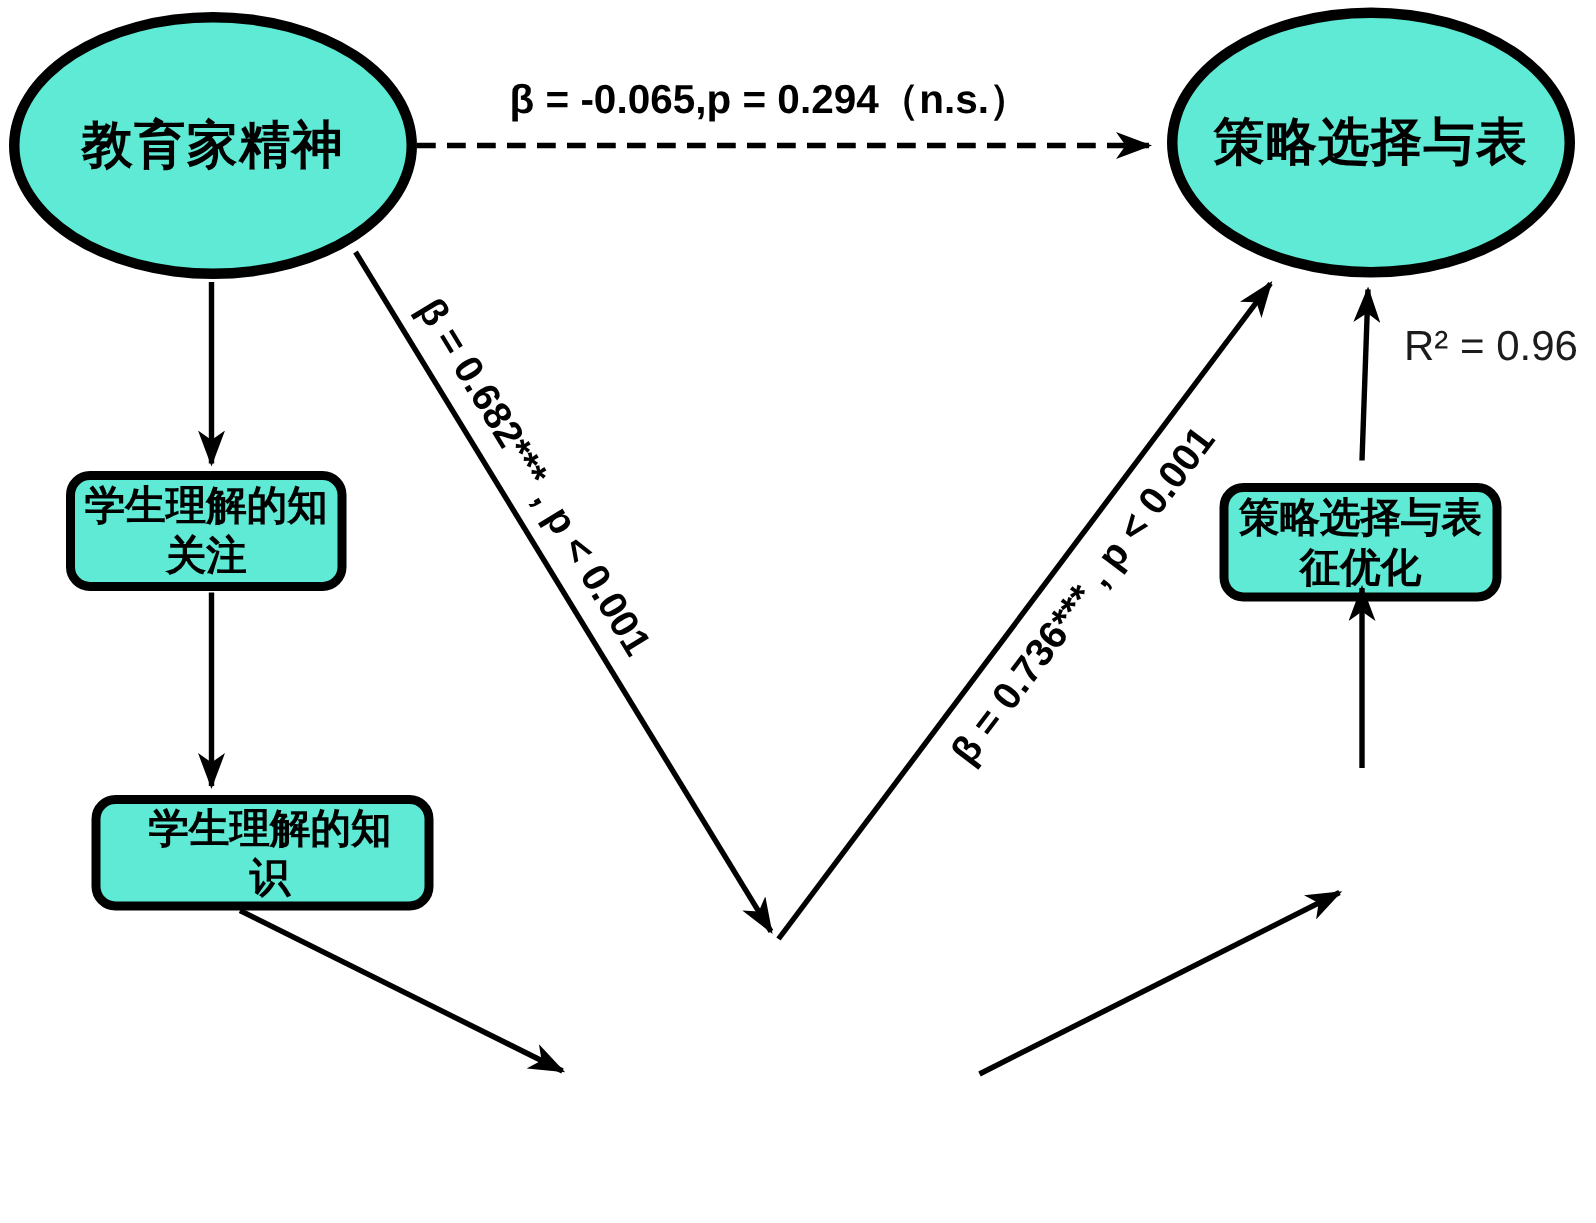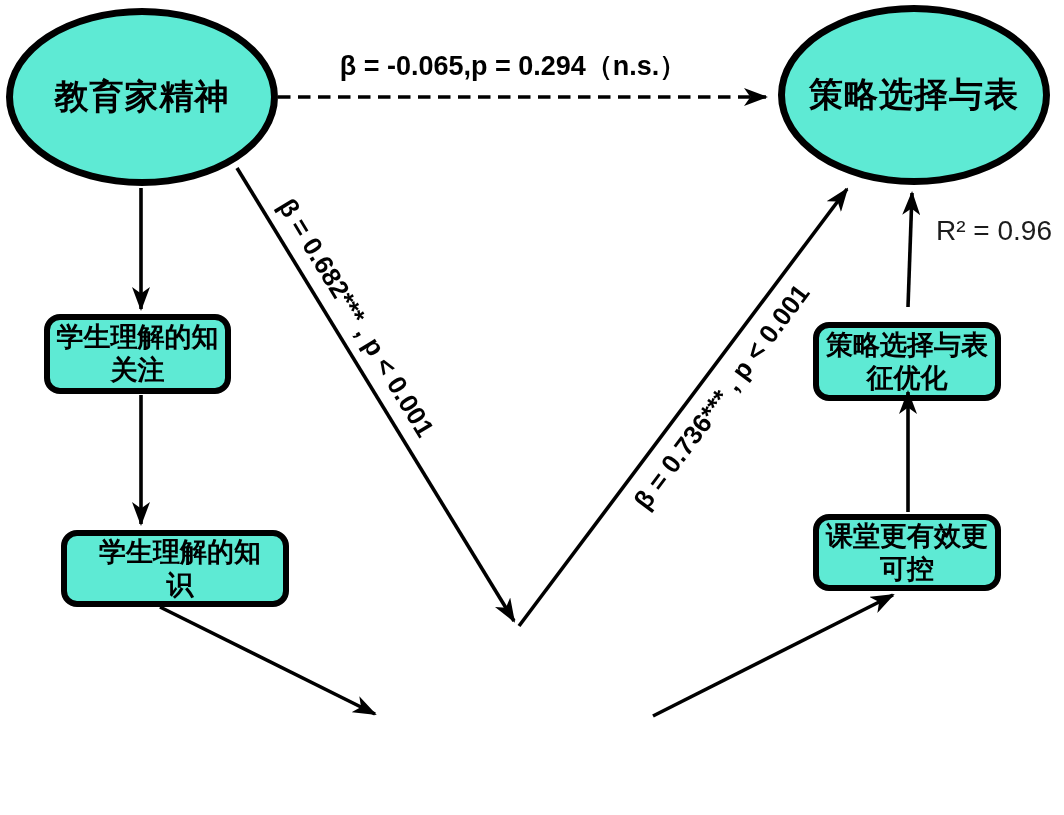--- a/index.html
+++ b/index.html
@@ -92,22 +92,20 @@
 
   <div class="node rect" style="left:44px; top:314px; width:187px; height:80px;">学生理解的知
 关注</div>
 
   <div class="node rect" style="left:61px; top:530px; width:228px; height:77px;padding-left:10px;">学生理解的知
 识</div>
 
   <div class="node rect" style="left:813px; top:308px; width:188px; height:79px;margin-top:14px;">策略选择与表
 征优化</div>
 
-  <div class="node rect" style="left:813px; top:514px; width:188px; height:77px;">课堂更有效更
-可控</div>
 
   <svg class="edges-svg" viewBox="0 0 1064 815" xmlns="http://www.w3.org/2000/svg">
     <defs>
       <marker id="arrow" viewBox="0 0 12 9" refX="11" refY="4.5" markerWidth="24" markerHeight="18" orient="auto" markerUnits="userSpaceOnUse">
         <path d="M0,0 L12,4.5 L0,9 L3.2,4.5 Z" fill="#000000"></path>
       </marker>
     </defs>
 
     <path d="M278,97 L766,97" stroke="#000000" stroke-width="3.6" fill="none" stroke-dasharray="12.5 7.5" marker-end="url(#arrow)"></path>
 

